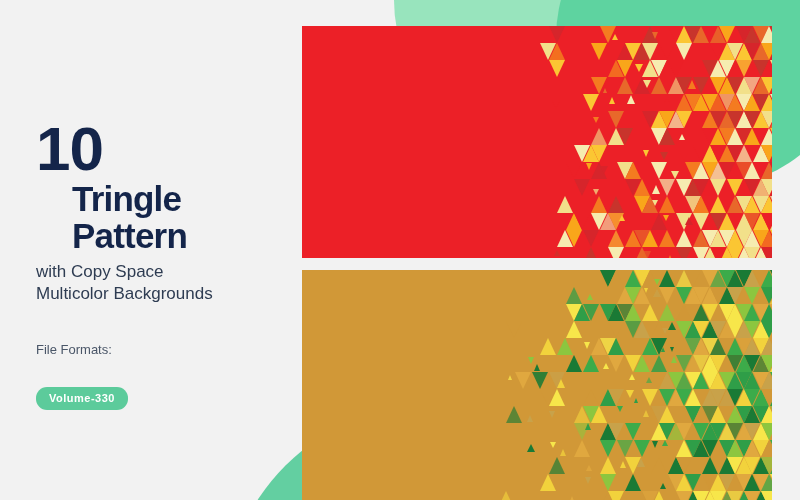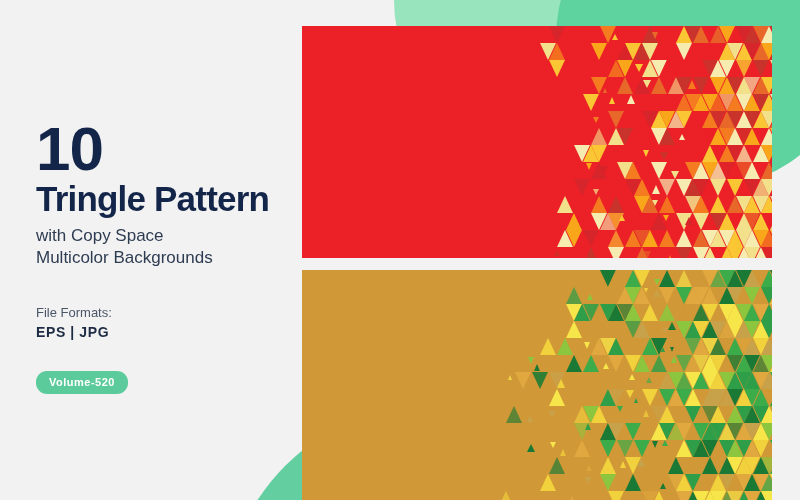--- a/index.html
+++ b/index.html
@@ -87,20 +87,21 @@
     letter-spacing: -1px;
   }
 
   #headline {
     margin-top: 2px;
     font-size: 35px;
     font-weight: bold;
     color: #14254a;
     line-height: 1.05;
     letter-spacing: -0.8px;
+    margin-left: 36px;
   }
 
   #subhead {
     margin-top: 7px;
     font-size: 17px;
     font-weight: 500;
     color: #2e3c52;
     line-height: 1.3;
   }
   .subhead-line { display: block; }
@@ -698,19 +699,18 @@
 
     <div id="headline">Tringle Pattern</div>
 
     <div id="subhead">
       <span class="subhead-line">with Copy Space</span>
       <span class="subhead-line">Multicolor Backgrounds</span>
     </div>
 
     <div id="file-formats-block">
       <div id="file-formats-label">File Formats:</div>
-      <div id="file-formats-value">EPS  |  JPG</div>
     </div>
 
-    <div id="volume-badge">Volume-520</div>
+    <div id="volume-badge">Volume-330</div>
 
   </div>
 </div>
 
 </body></html>

